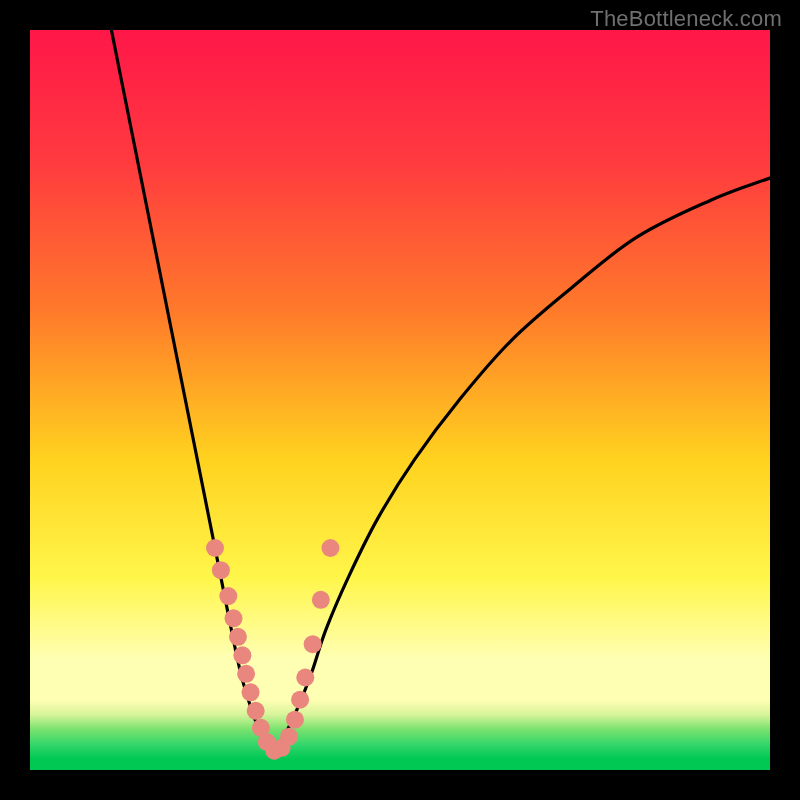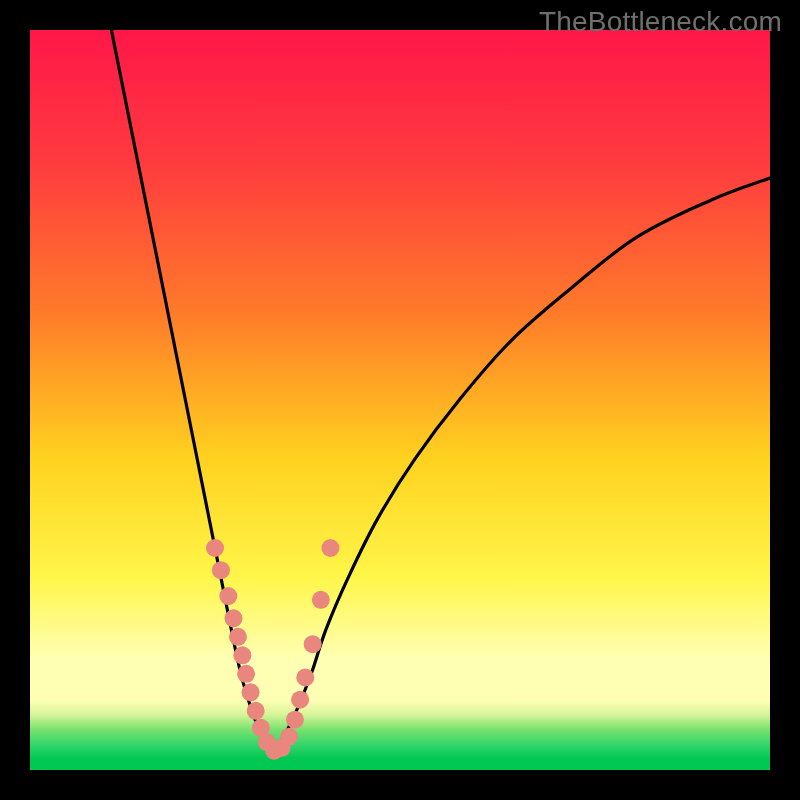--- a/index.html
+++ b/index.html
@@ -22,21 +22,21 @@
     top: 30px;
     width: 740px;
     height: 740px;
     overflow: hidden;
   }
   .watermark {
     position: absolute;
     top: 6px;
     right: 18px;
     color: #6f6f6f;
-    font-size: 28px;
+    font-size: 22px;
     letter-spacing: 0.2px;
     font-weight: 500;
     user-select: none;
   }
   svg { display: block; }
 </style>
 </head>
 <body>
 
 <div class="frame">

